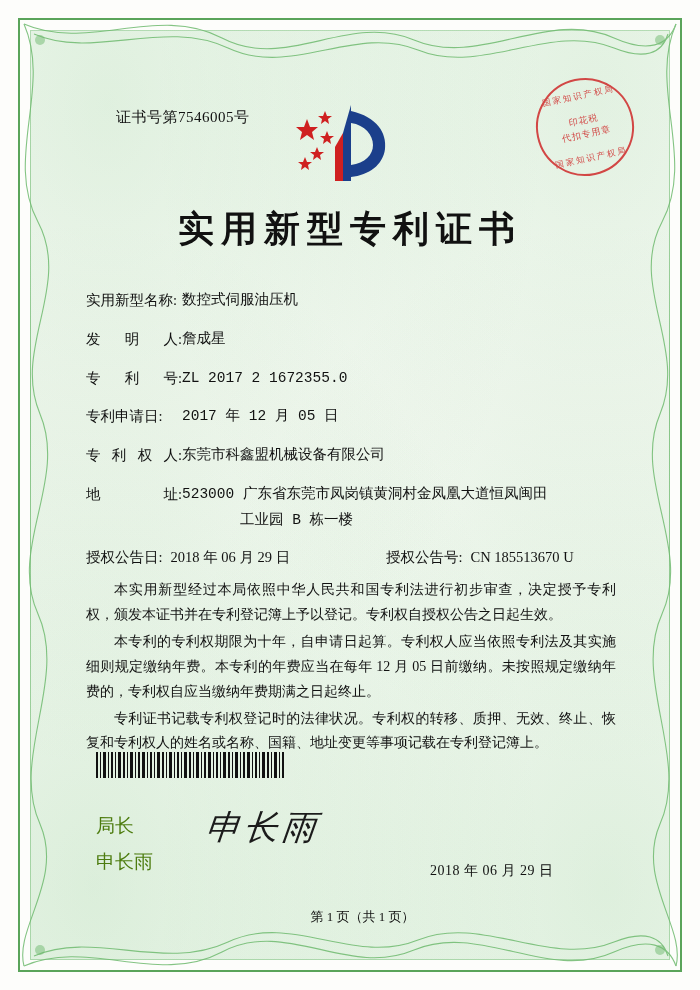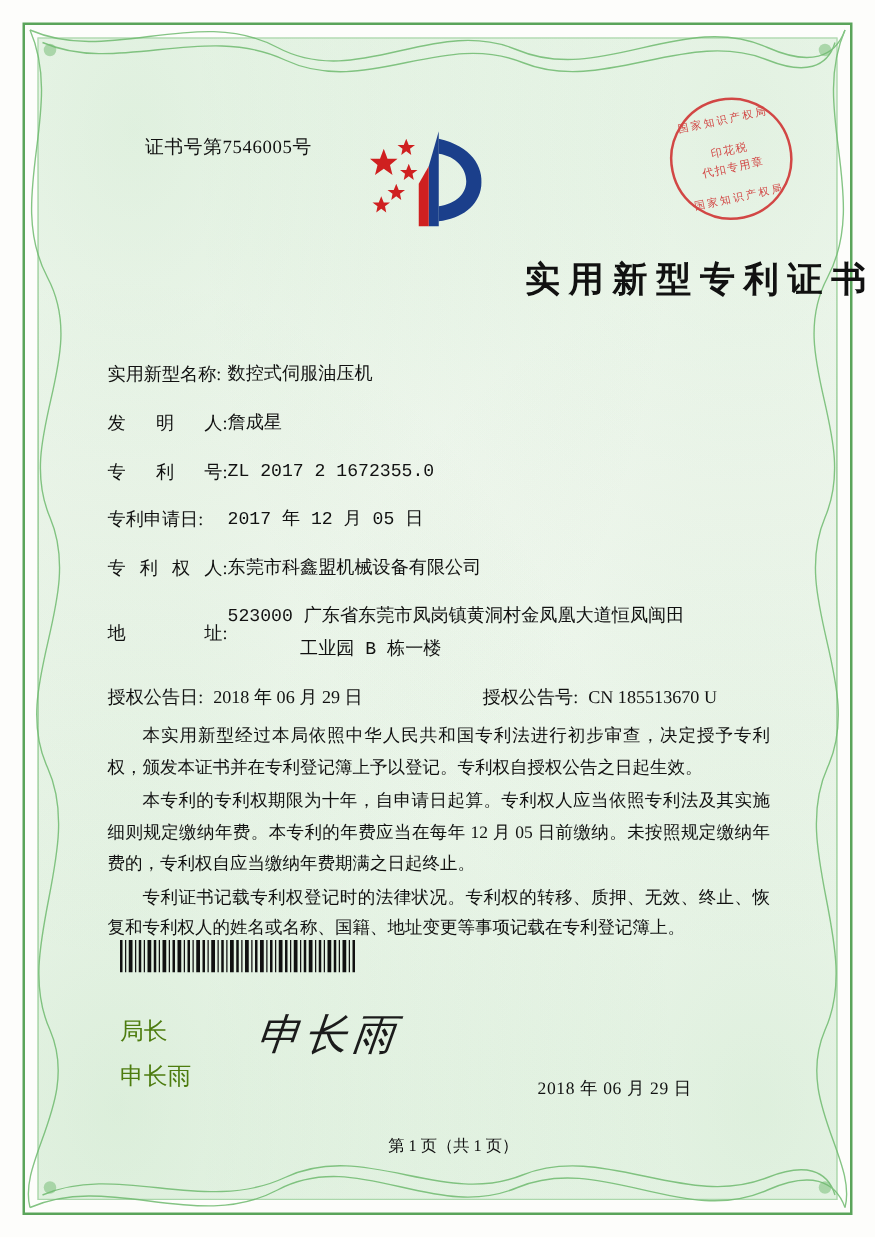--- a/index.html
+++ b/index.html
@@ -93,39 +93,39 @@
     text-align: center; font-size: 8.5px; letter-spacing: 2px;
   }
   .seal-top .st-arc-bot {
     position: absolute; left: 0; right: 0; bottom: 9px;
     text-align: center; font-size: 8.5px; letter-spacing: 2px;
   }
 
   .title {
     position: absolute;
     left: 0; right: 0; top: 205px;
-    text-align: right;
-    font-size: 28px;
+    text-align: center;
+    font-size: 36px;
     font-weight: bold;
     letter-spacing: 7px;
     color: #111;
     font-family: "Liberation Serif", "DejaVu Serif", serif;
   }
 
   
   .fields {
     position: absolute;
     left: 86px; top: 290px;
     width: 530px;
     font-size: 14.5px;
     color: #111;
   }
   .field-row {
     display: flex;
-    align-items: center;
+    align-items: flex-start;
     margin-bottom: 17px;
     line-height: 1.5;
   }
   .field-label {
     width: 96px;
     flex: 0 0 96px;
     white-space: nowrap;
   }
   .field-label.spread {
     display: flex;

